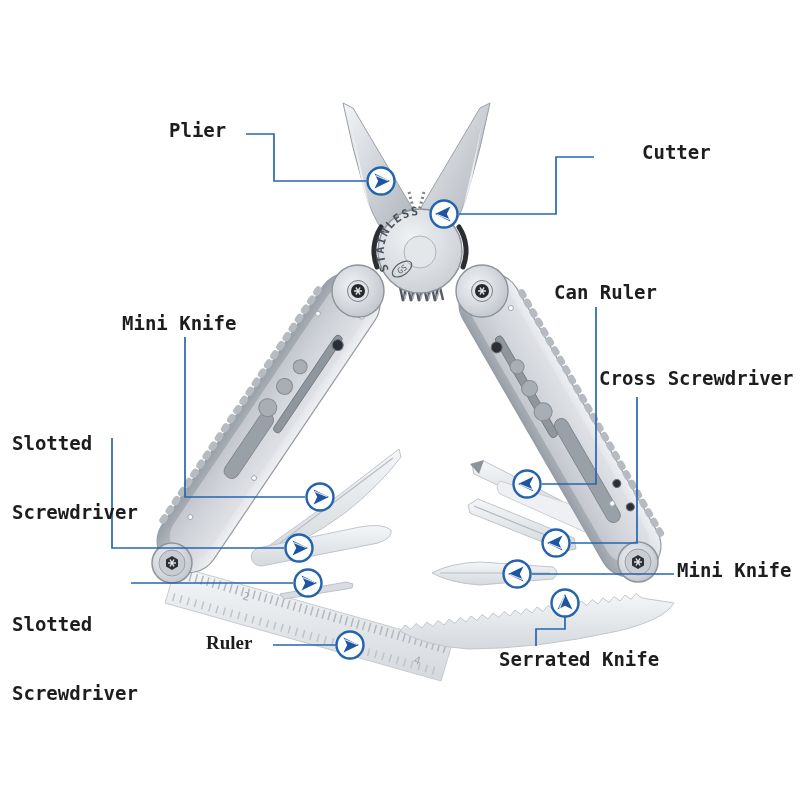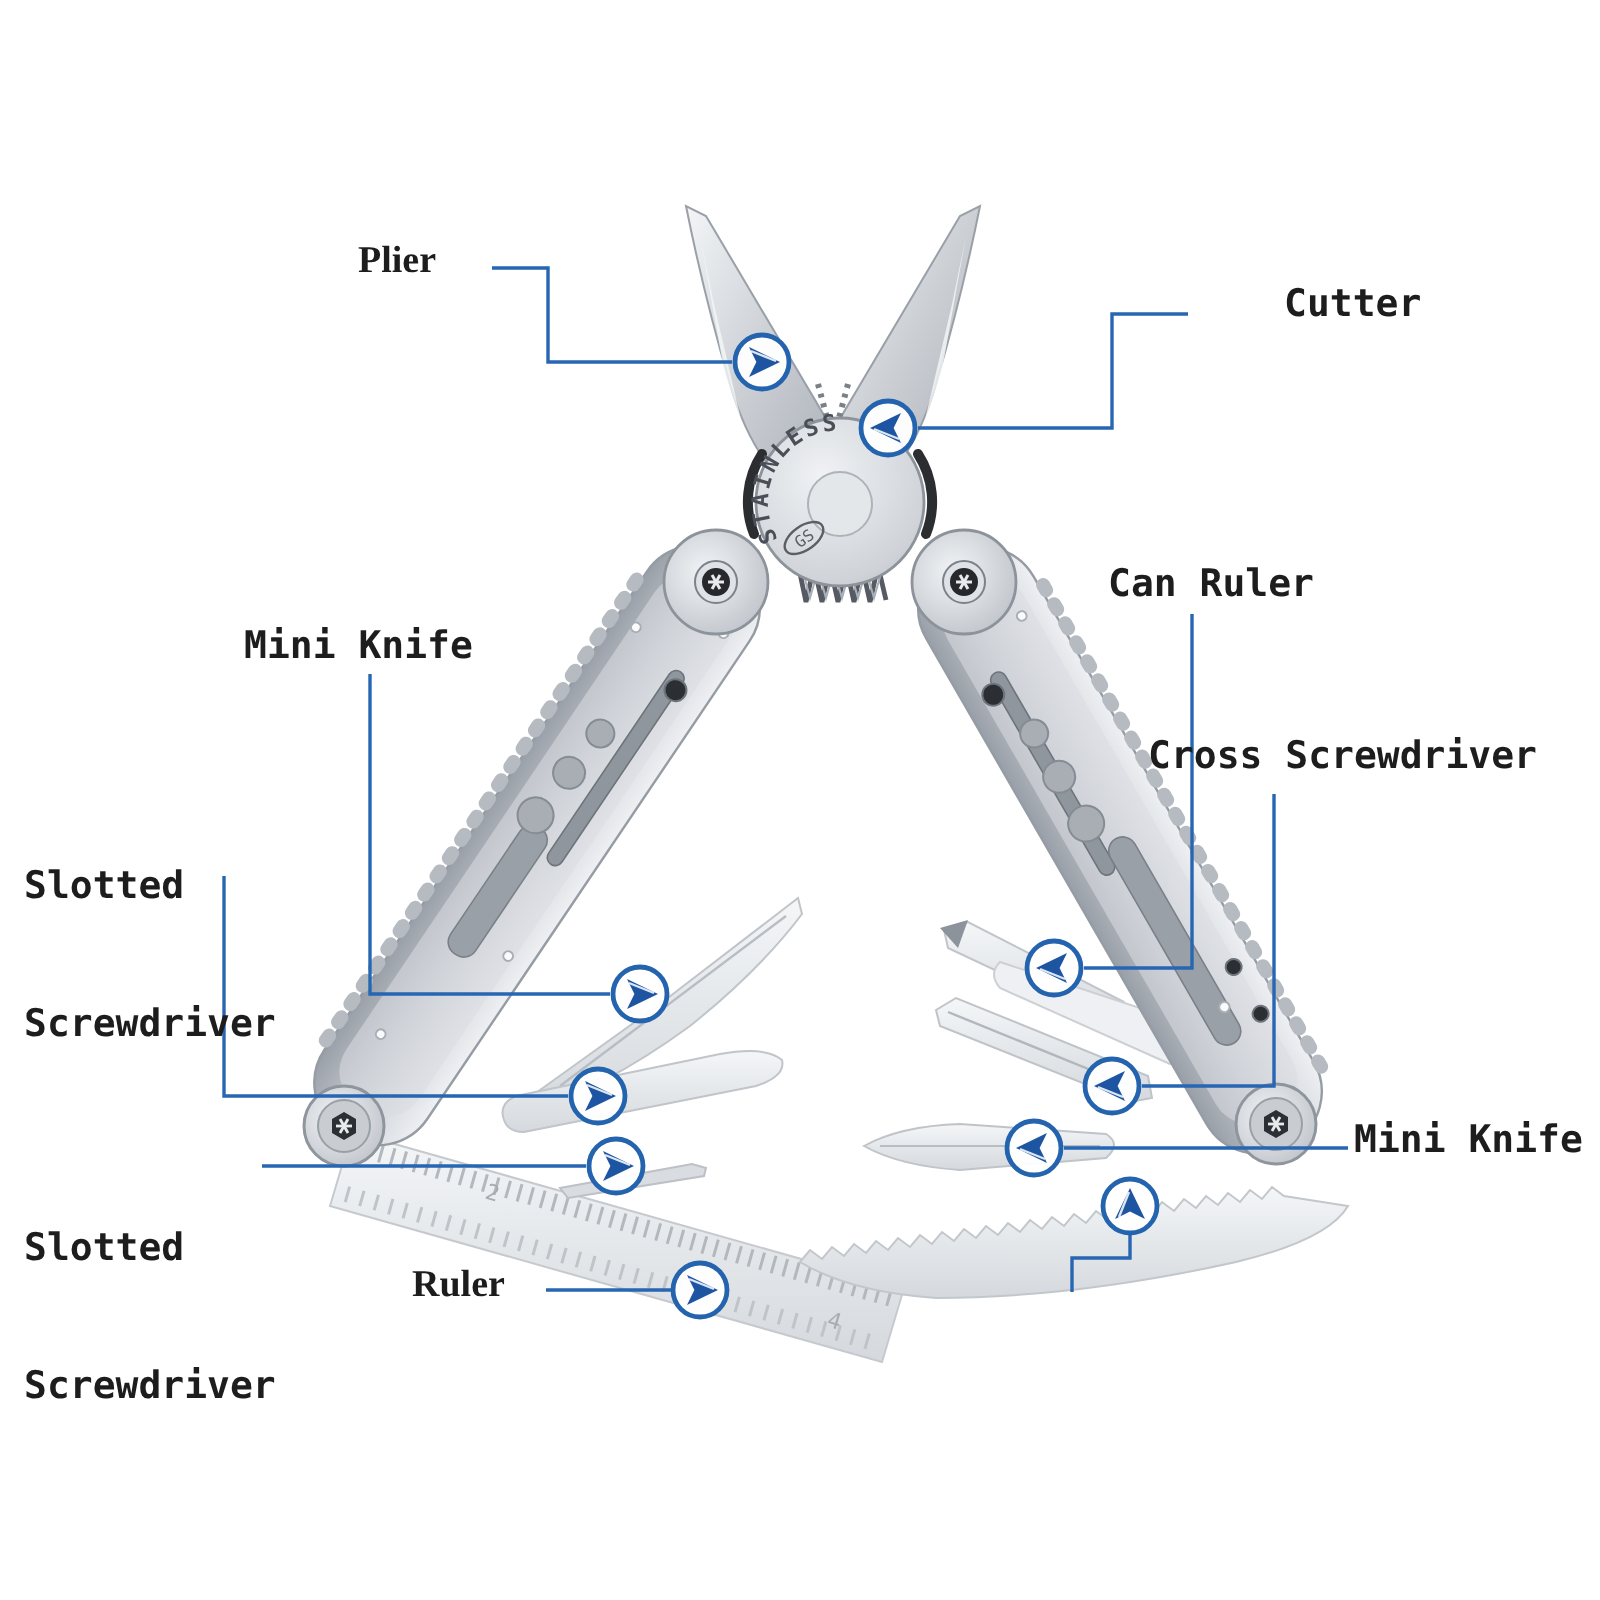--- a/index.html
+++ b/index.html
@@ -1,25 +1,25 @@
 <!DOCTYPE html>
 <html><head>
 <meta charset="utf-8">
 <style>
   html,body{margin:0;padding:0;background:#ffffff;}
   .stage{position:relative;width:800px;height:800px;background:#ffffff;overflow:hidden;
          font-family:"DejaVu Sans Mono","Liberation Mono",monospace;}
   .stage svg{position:absolute;left:0;top:0;}
   .label{position:absolute;font-size:19px;line-height:23px;font-weight:700;
          color:#1d1d1d;letter-spacing:0;white-space:pre;}
-  .lbl-plier{left:179px;top:119px;font-family:Liberation Serif, serif;}
+  .lbl-plier{left:169px;top:119px;}
   .lbl-cutter{left:595px;top:141px;margin-left:47px;}
   .lbl-can-opner{left:554px;top:281px;}
   .lbl-mini-knife-left{left:122px;top:312px;}
-  .lbl-cross-screwdriver{left:574px;top:367px;}
+  .lbl-cross-screwdriver{left:599px;top:367px;}
   .lbl-slotted-upper{left:12px;top:386px;}
   .lbl-slotted-lower{left:12px;top:567px;}
   .lbl-mini-knife-right{left:677px;top:559px;}
   .lbl-ruler{left:206px;top:631px;font-family:Liberation Serif, serif;}
   .lbl-serrated{left:499px;top:648px;}
 </style>
 </head>
 <body>
 
 <div class="stage">
@@ -299,14 +299,15 @@
 <div class="label lbl-slotted-upper">
   <div>Slotted</div>
   <div>Screwdriver</div>
 </div>
 <div class="label lbl-slotted-lower">
   <div>Slotted</div>
   <div>Screwdriver</div>
 </div>
 <div class="label lbl-mini-knife-right"><span>Mini Knife</span></div>
 <div class="label lbl-ruler"><span>Ruler</span></div>
+<div class="label lbl-serrated"><span>Serrated Knife</span></div>
 
 </div>
 
 </body></html>

